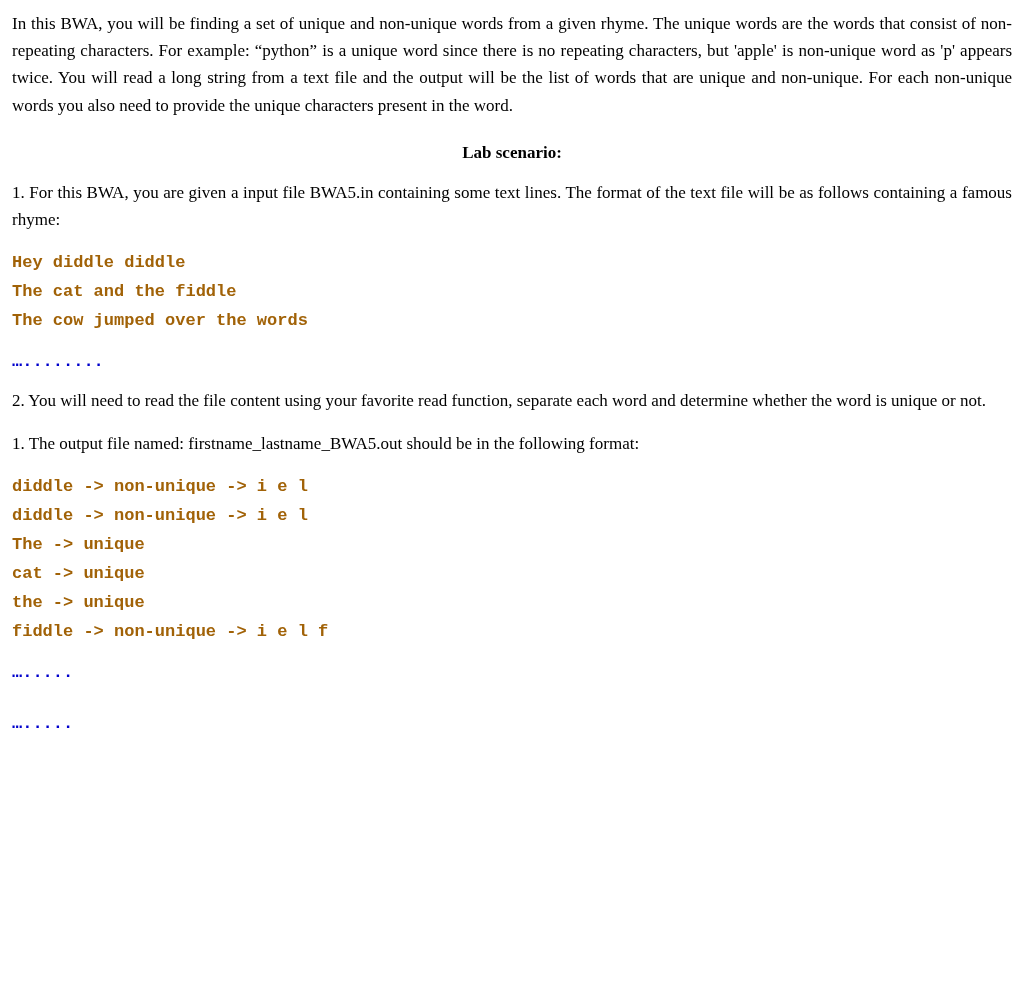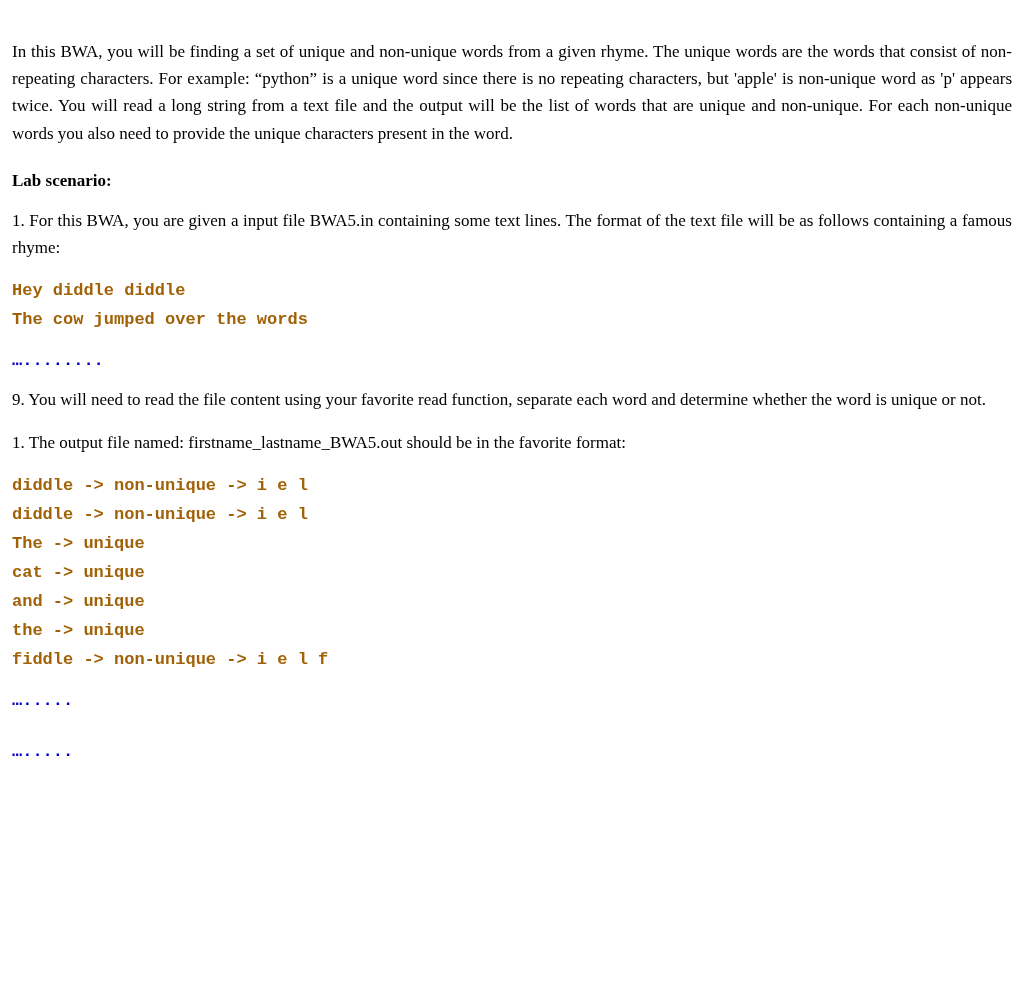--- a/index.html
+++ b/index.html
@@ -12,26 +12,26 @@
       font-size: 17px;
       background: #ffffff;
       color: #000000;
       padding: 10px 12px;
       max-width: 1024px;
     }
     .intro-paragraph {
       text-align: justify;
       line-height: 1.6;
       margin-bottom: 24px;
-      margin-top: 28px;
     }
     .lab-scenario-heading {
       font-weight: bold;
       margin-bottom: 16px;
       margin-top: 8px;
+      text-align: center;
     }
     .section-item {
       text-align: justify;
       line-height: 1.6;
       margin-bottom: 16px;
     }
     .code-block {
       font-family: "Courier New", Courier, monospace;
       color: #a16207;
       font-weight: bold;
@@ -66,37 +66,37 @@
 <p class="intro-paragraph">In this BWA, you will be finding a set of unique and non-unique words from a given rhyme. The unique words are the words that consist of non-repeating characters. For example: “python” is a unique word since there is no repeating characters, but 'apple' is non-unique word as 'p' appears twice. You will read a long string from a text file and the output will be the list of words that are unique and non-unique. For each non-unique words you also need to provide the unique characters present in the word.</p>
 
 <p class="lab-scenario-heading">Lab scenario:</p>
 
 <p class="section-item">
   <span>1. For this BWA, you are given a input file </span><span class="bold-inline">BWA5.in</span><span> containing some text lines. The format of the text file will be as follows containing a famous rhyme:</span>
 </p>
 
 <div class="code-block">
   <div>Hey diddle diddle</div>
+  <div>The cat and the fiddle</div>
   <div>The cow jumped over the words</div>
 </div>
 
 <div class="ellipsis-line">…........</div>
 
-<p class="section-item">9. You will need to read the file content using your favorite read function, separate each word and determine whether the word is unique or not.</p>
+<p class="section-item">2. You will need to read the file content using your favorite read function, separate each word and determine whether the word is unique or not.</p>
 
 <p class="section-item">
-  <span>1. The output file named: </span><span class="bold-inline">firstname_lastname_BWA5.out</span><span> should be in the favorite format:</span>
+  <span>1. The output file named: </span><span class="bold-inline">firstname_lastname_BWA5.out</span><span> should be in the following format:</span>
 </p>
 
 <div class="code-block output-section">
   <div>diddle -&gt; non-unique -&gt; i e l</div>
   <div>diddle -&gt; non-unique -&gt; i e l</div>
   <div>The -&gt; unique</div>
   <div>cat -&gt; unique</div>
-  <div>and -&gt; unique</div>
   <div>the -&gt; unique</div>
   <div>fiddle -&gt; non-unique -&gt; i e l f</div>
 </div>
 
 <div class="bottom-ellipsis">….....</div>
 
 <div style="height: 24px;"></div>
 
 <div class="bottom-ellipsis">….....</div>
 

